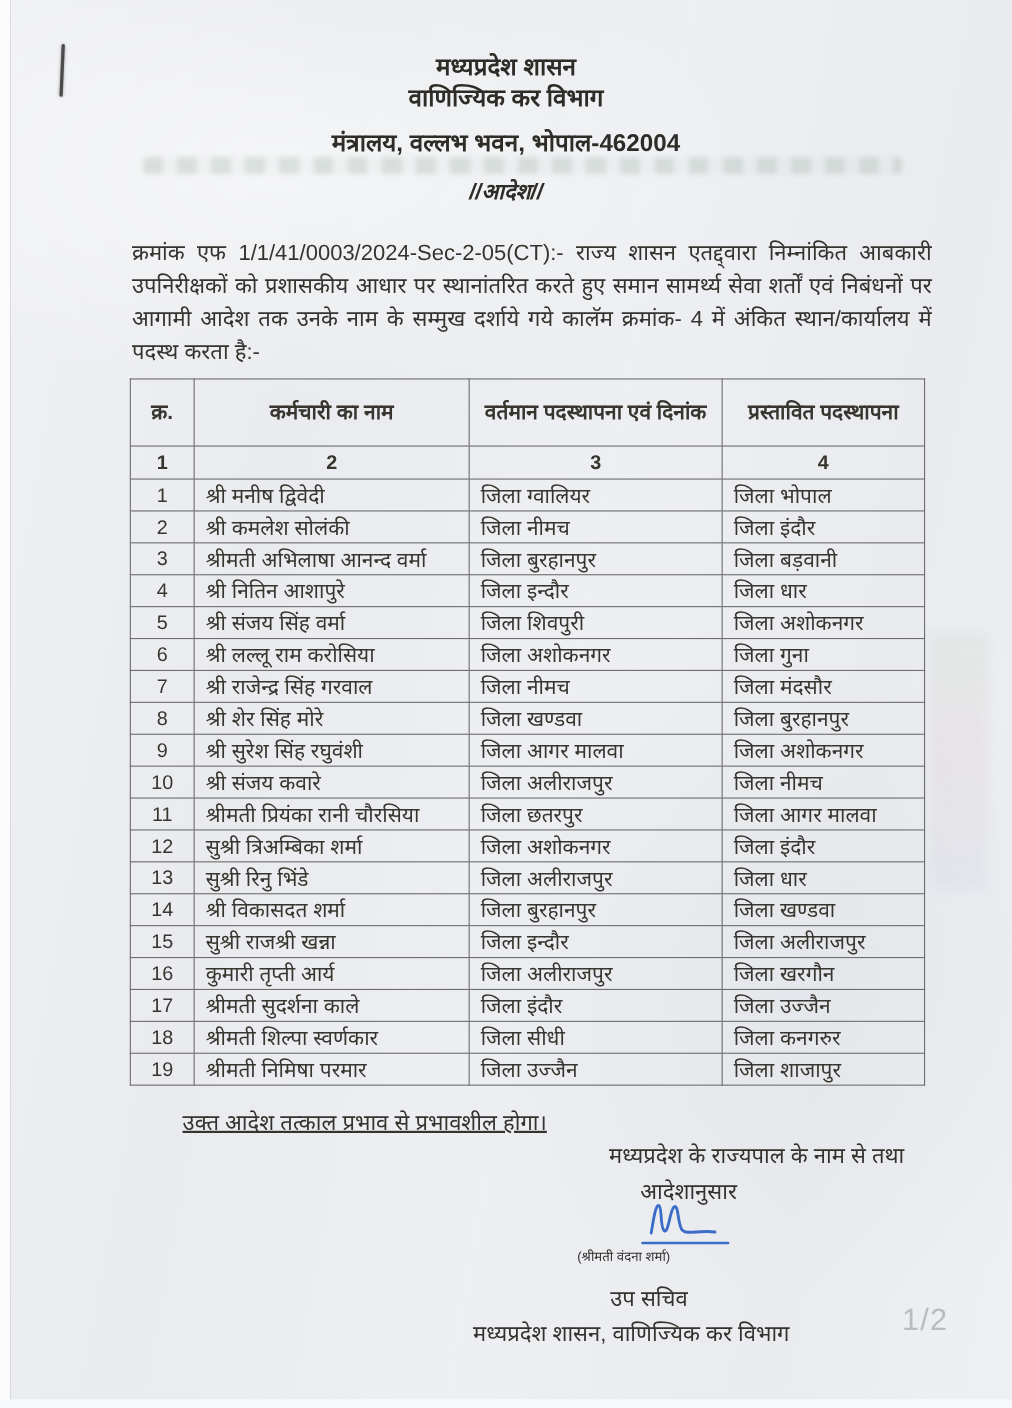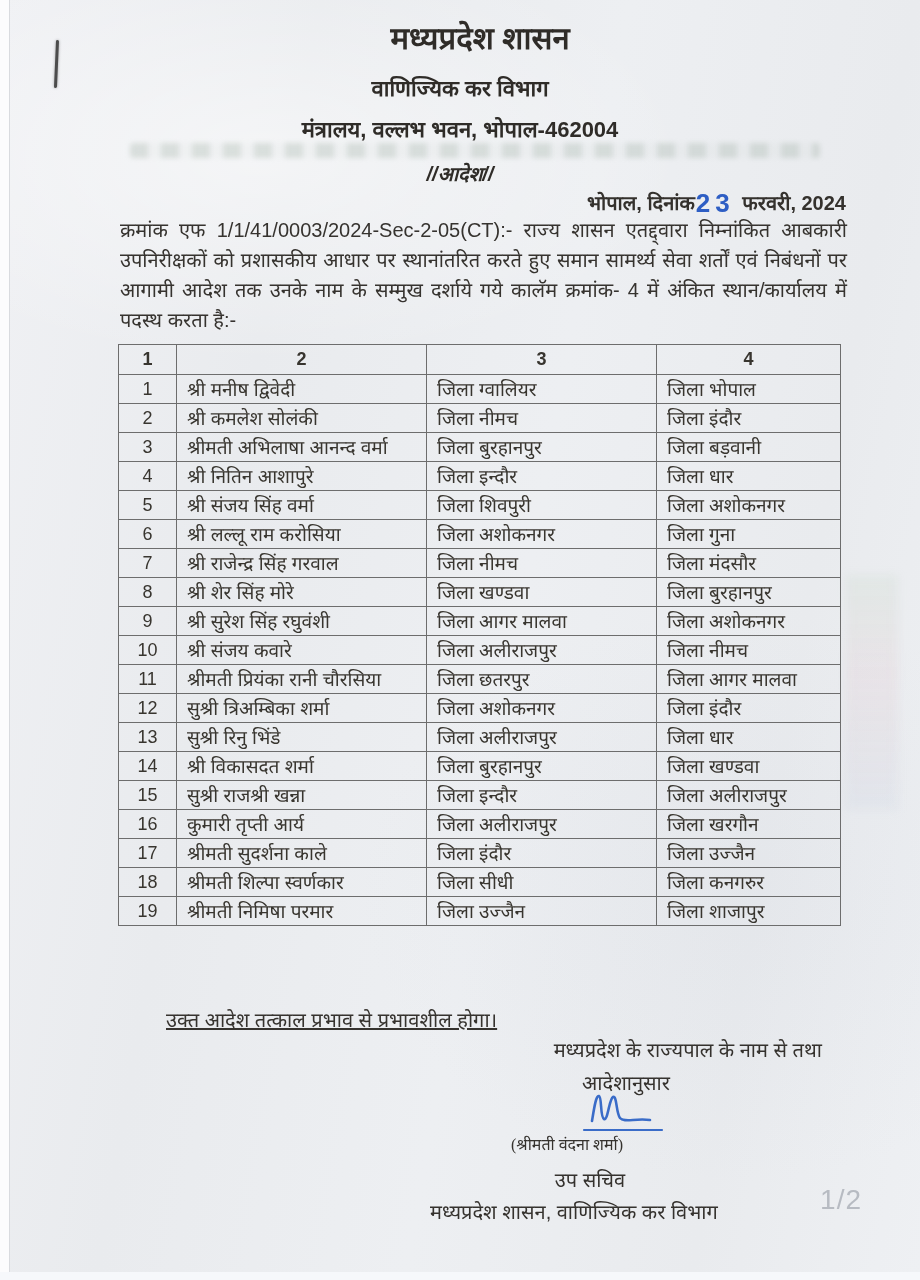--- a/index.html
+++ b/index.html
@@ -17,74 +17,79 @@
   .staple{position:absolute;left:55px;top:40px;width:3px;height:48px;background:#4c4c4c;
     transform:rotate(2.5deg);border-radius:2px;box-shadow:0 0 3px rgba(0,0,0,.35);}
   .smudge{position:absolute;pointer-events:none;}
   .smudge-top{top:143px;left:130px;width:690px;height:15px;border-radius:4px;
     background:repeating-linear-gradient(90deg,rgba(125,148,130,.22) 0 18px,rgba(125,148,130,.04) 18px 31px);
     filter:blur(2.5px);}
   .smudge-right{top:575px;left:846px;width:52px;height:235px;
     background:linear-gradient(180deg,rgba(150,190,150,.10),rgba(220,168,180,.13) 42%,rgba(150,170,205,.08));
     filter:blur(5px);}
   .hline{position:absolute;left:60px;width:800px;text-align:center;font-weight:700;color:#2f2c28;}
-  .h1{top:16px;font-size:31px;padding-left:20px;}
+  .h1{top:44px;font-size:22px;}
   .h2{top:72px;font-size:22px;}
   .h3{top:113px;font-size:22px;}
   .order-title{position:absolute;top:160px;left:60px;width:800px;text-align:center;
     font-size:20px;font-weight:700;font-style:italic;color:#2f2c28;}
   .date-line{position:absolute;top:188px;left:0;width:846px;text-align:right;font-size:20px;font-weight:600;color:#34312d;}
   .date-line .day{color:var(--handwritten_blue,#2e5ec4);font-size:26px;font-weight:700;
     letter-spacing:5px;margin:0 2px 0 1px;vertical-align:-2px;}
   .para{position:absolute;top:215px;left:120px;width:727px;font-size:20px;line-height:30px;
     text-align:justify;font-weight:500;color:#36332f;}
   table.transfer{position:absolute;top:344px;left:118px;width:722px;border-collapse:collapse;table-layout:fixed;}
   table.transfer th,table.transfer td{border:1.5px solid #6d6d6d;overflow:hidden;white-space:nowrap;
     font-weight:500;color:#38352f;}
   table.transfer th{height:58px;font-size:19px;font-weight:700;text-align:center;vertical-align:middle;line-height:25px;white-space:normal;}
   tr.num-row td{height:27px;font-size:18px;text-align:center;vertical-align:middle;font-weight:600;}
   tr.data-row td{height:28px;font-size:19px;vertical-align:middle;padding:0 0 0 10px;}
   tr.data-row td.c0{text-align:center;padding:0;font-size:18px;}
   .effect-line{position:absolute;top:1006px;left:166px;font-size:20px;font-weight:500;color:#36332f;text-decoration:underline;}
   .signoff1{position:absolute;top:1036px;left:430px;width:392px;text-align:right;font-size:20px;font-weight:500;}
   .signoff2{position:absolute;top:1069px;left:430px;width:392px;text-align:center;font-size:20px;font-weight:500;}
   .signature{position:absolute;top:1087px;left:578px;}
-  .signer{position:absolute;top:1133px;left:392px;width:350px;text-align:center;font-size:16px;font-weight:500;font-family:Liberation Serif, serif;}
+  .signer{position:absolute;top:1133px;left:392px;width:350px;text-align:center;font-size:12px;font-weight:500;}
   .desig{position:absolute;top:1166px;left:430px;width:320px;text-align:center;font-size:20px;font-weight:500;}
   .dept{position:absolute;top:1198px;left:430px;width:392px;text-align:left;font-size:20px;font-weight:500;}
   .pageno{position:absolute;top:1184px;right:58px;font-size:28px;color:#b7bbc2;letter-spacing:1px;}
 </style>
 </head>
 <body>
 
 <div class="scan" style="--handwritten_blue: #2e5ec4; --signature_blue: #3a6cc8; --ink: #35322e;">
   <div class="left-edge"></div>
   <div class="bottom-edge"></div>
   <div class="staple"></div>
   <div class="smudge smudge-top"></div>
   <div class="smudge smudge-right"></div>
 
   <div class="hline h1">मध्यप्रदेश शासन</div>
   <div class="hline h2">वाणिज्यिक कर विभाग</div>
   <div class="hline h3">मंत्रालय, वल्लभ भवन, भोपाल-462004</div>
 
   <div class="order-title">//आदेश//</div>
 
-  <div class="date-line"><span>भोपाल, दिनांक</span><span class="day">23</span><span> फरवरी, 2024</span></div>
 
   <div class="para">क्रमांक एफ 1/1/41/0003/2024-Sec-2-05(CT):- राज्य शासन एतद्द्वारा निम्नांकित आबकारी उपनिरीक्षकों को प्रशासकीय आधार पर स्थानांतरित करते हुए समान सामर्थ्य सेवा शर्तों एवं निबंधनों पर आगामी आदेश तक उनके नाम के सम्मुख दर्शाये गये कालॅम क्रमांक- 4 में अंकित स्थान/कार्यालय में पदस्थ करता है:-</div>
 
   <table class="transfer">
     <colgroup>
       <col style="width:58px">
         <col style="width:250px">
         <col style="width:230px">
         <col style="width:184px">
     </colgroup>
     <thead>
+      <tr>
+        <th>क्र.</th>
+        <th>कर्मचारी का नाम</th>
+        <th>वर्तमान पदस्थापना एवं दिनांक</th>
+        <th>प्रस्तावित पदस्थापना</th>
+      </tr>
       <tr class="num-row">
         <td>1</td>
         <td>2</td>
         <td>3</td>
         <td>4</td>
       </tr>
     </thead>
     <tbody>
         <tr class="data-row">
       <td class="c0">1</td>

